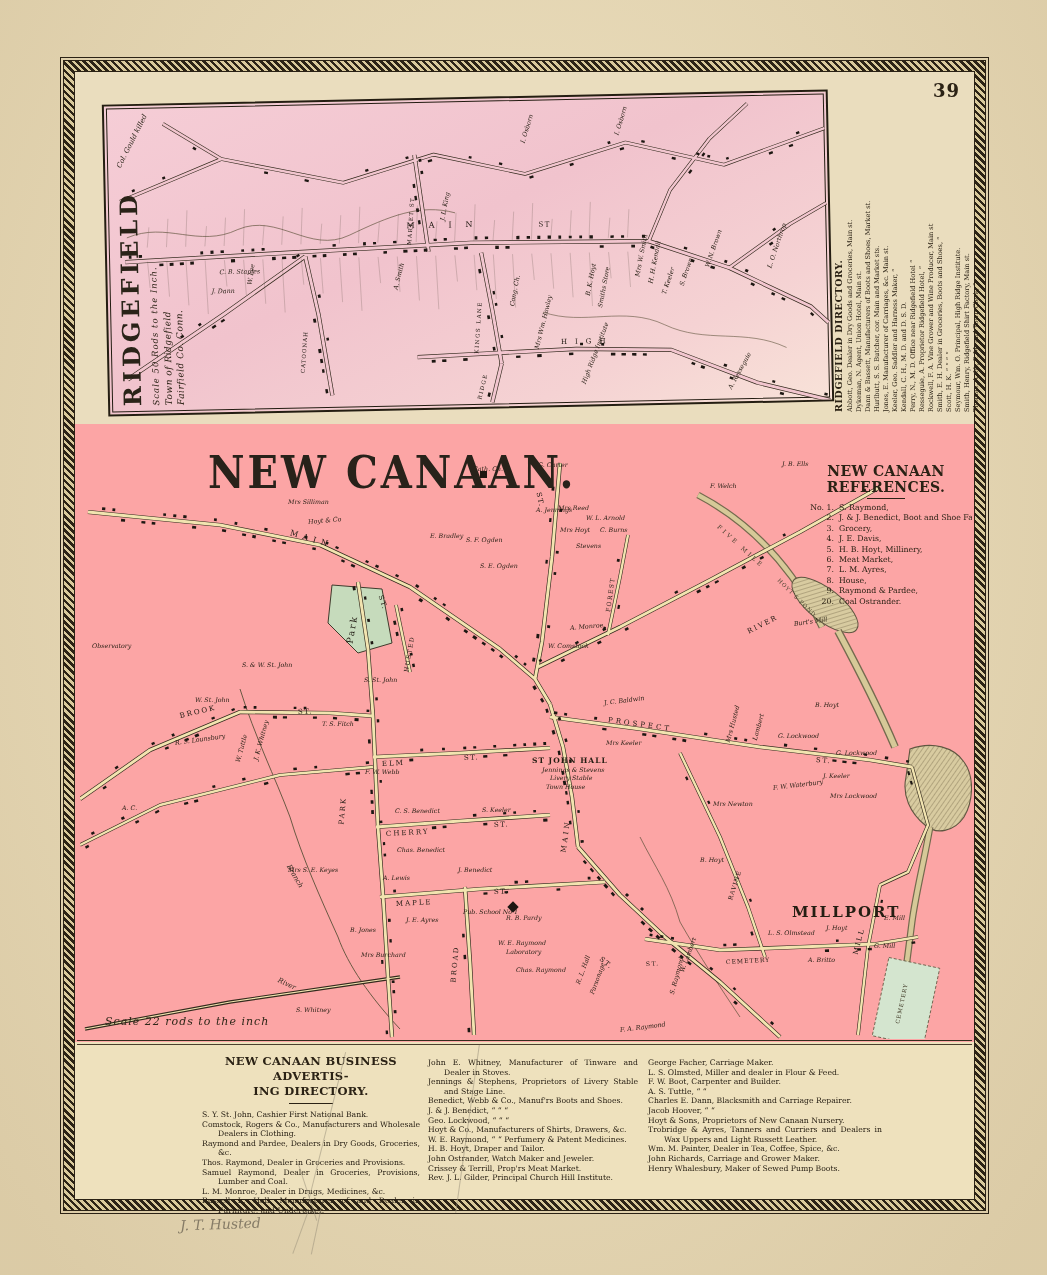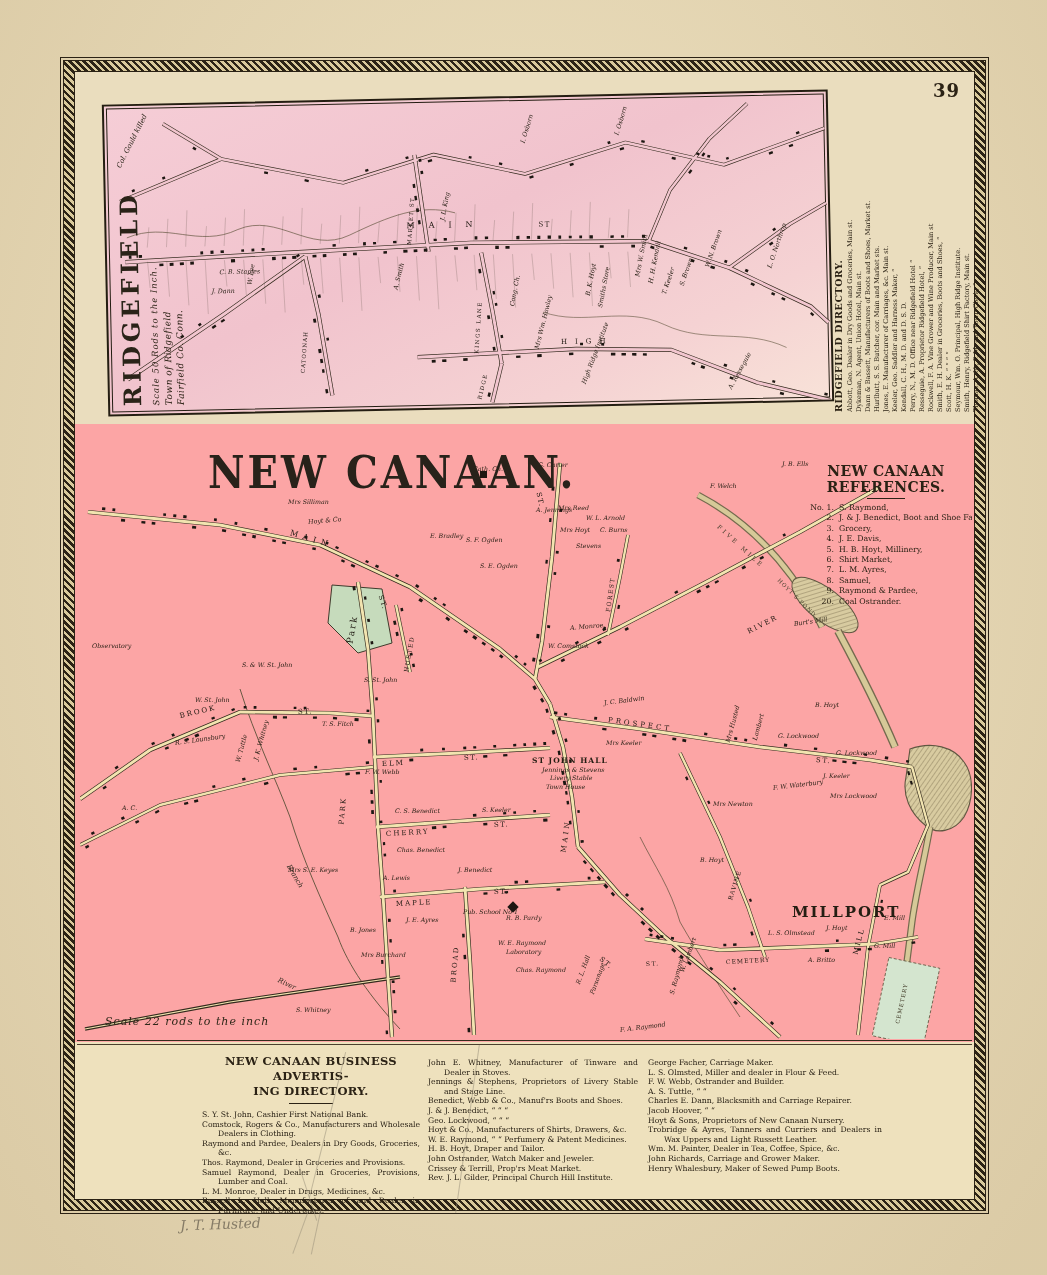--- a/index.html
+++ b/index.html
@@ -662,23 +662,23 @@
         <div class="nc-title">NEW CANAAN.</div>
         <div class="nc-refs">
           <div class="ref-title">NEW CANAAN REFERENCES.</div>
           <div class="ref-rule"></div>
           <div id="ref-rows">
               <div class="ref-row"><span class="ref-num">No. 1.</span><span>S. Raymond,</span></div>
               <div class="ref-row"><span class="ref-num">2.</span><span>J. &amp; J. Benedict, Boot and Shoe Factory.</span></div>
               <div class="ref-row"><span class="ref-num">3.</span><span>Grocery,</span></div>
               <div class="ref-row"><span class="ref-num">4.</span><span>J. E. Davis,</span></div>
               <div class="ref-row"><span class="ref-num">5.</span><span>H. B. Hoyt, Millinery,</span></div>
-              <div class="ref-row"><span class="ref-num">6.</span><span>Shirt Market,</span></div>
+              <div class="ref-row"><span class="ref-num">6.</span><span>Meat Market,</span></div>
               <div class="ref-row"><span class="ref-num">7.</span><span>L. M. Ayres,</span></div>
-              <div class="ref-row"><span class="ref-num">8.</span><span>Samuel,</span></div>
+              <div class="ref-row"><span class="ref-num">8.</span><span>House,</span></div>
               <div class="ref-row"><span class="ref-num">9.</span><span>Raymond &amp; Pardee,</span></div>
               <div class="ref-row"><span class="ref-num">20.</span><span>Coal Ostrander.</span></div>
             </div>
         </div>
         <div class="nc-scale">Scale 22 rods to the inch</div>
         <div id="nc-labels" class="nc-labels">
             <div class="ml ml-s" style="left: 210px; top: 112px; transform: rotate(17deg); font-size: 8px; letter-spacing: 5px;">MAIN</div>
             <div class="ml ml-s" style="left: 300px; top: 175px; transform: rotate(72deg); font-size: 7px;">ST.</div>
             <div class="ml ml-s" style="left: 458px; top: 72px; transform: rotate(78deg); font-size: 7px;">ST.</div>
             <div class="ml ml-s" style="left: 326px; top: 252px; transform: rotate(-80deg); font-size: 6px;">HUSTED</div>
@@ -810,21 +810,21 @@
             <div class="biz-entry">H. B. Hoyt, Draper and Tailor.</div>
             <div class="biz-entry">John Ostrander, Watch Maker and Jeweler.</div>
             <div class="biz-entry">Crissey &amp; Terrill, Prop'rs Meat Market.</div>
             <div class="biz-entry">Rev. J. L. Gilder, Principal Church Hill Institute.</div>
           </div>
       </div>
       <div class="biz-col" style="left:573px;top:986px;width:234px;">
         <div id="biz-col3">
             <div class="biz-entry">George Facher, Carriage Maker.</div>
             <div class="biz-entry">L. S. Olmsted, Miller and dealer in Flour &amp; Feed.</div>
-            <div class="biz-entry">F. W. Webb, Ostrander and Builder.</div>
+            <div class="biz-entry">F. W. Boot, Carpenter and Builder.</div>
             <div class="biz-entry">A. S. Tuttle,    “    “</div>
             <div class="biz-entry">Charles E. Dann, Blacksmith and Carriage Repairer.</div>
             <div class="biz-entry">Jacob Hoover,    “    “</div>
             <div class="biz-entry">Hoyt &amp; Sons, Proprietors of New Canaan Nursery.</div>
             <div class="biz-entry">Trobridge &amp; Ayres, Tanners and Curriers and Dealers in Wax Uppers and Light Russett Leather.</div>
             <div class="biz-entry">Wm. M. Painter, Dealer in Tea, Coffee, Spice, &amp;c.</div>
             <div class="biz-entry">John Richards, Carriage and Grower Maker.</div>
             <div class="biz-entry">Henry Whalesbury, Maker of Sewed Pump Boots.</div>
           </div>
       </div>

